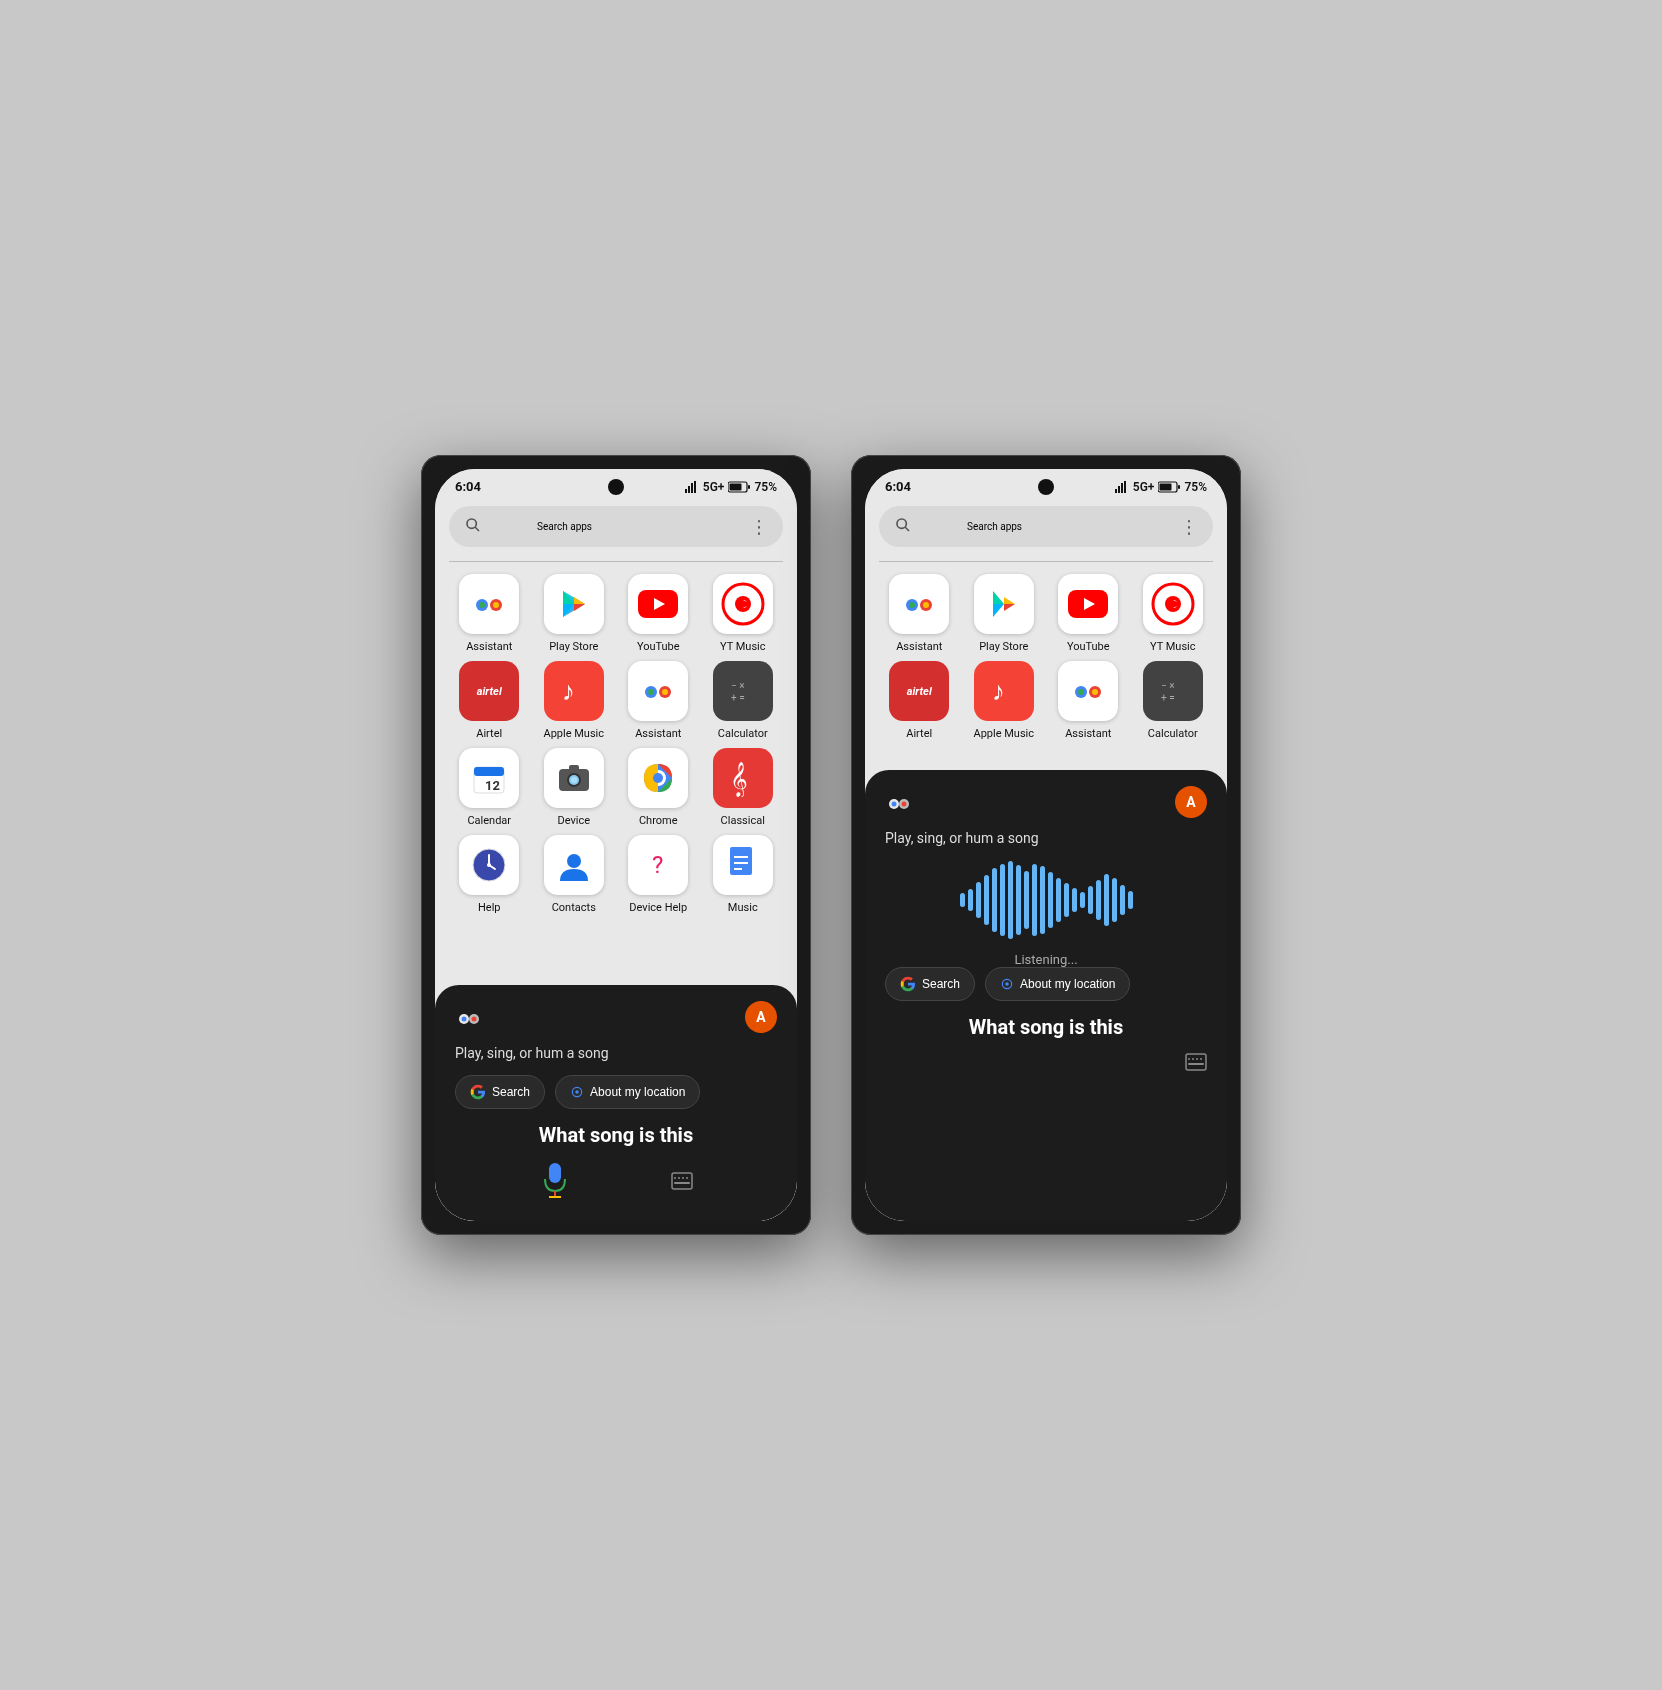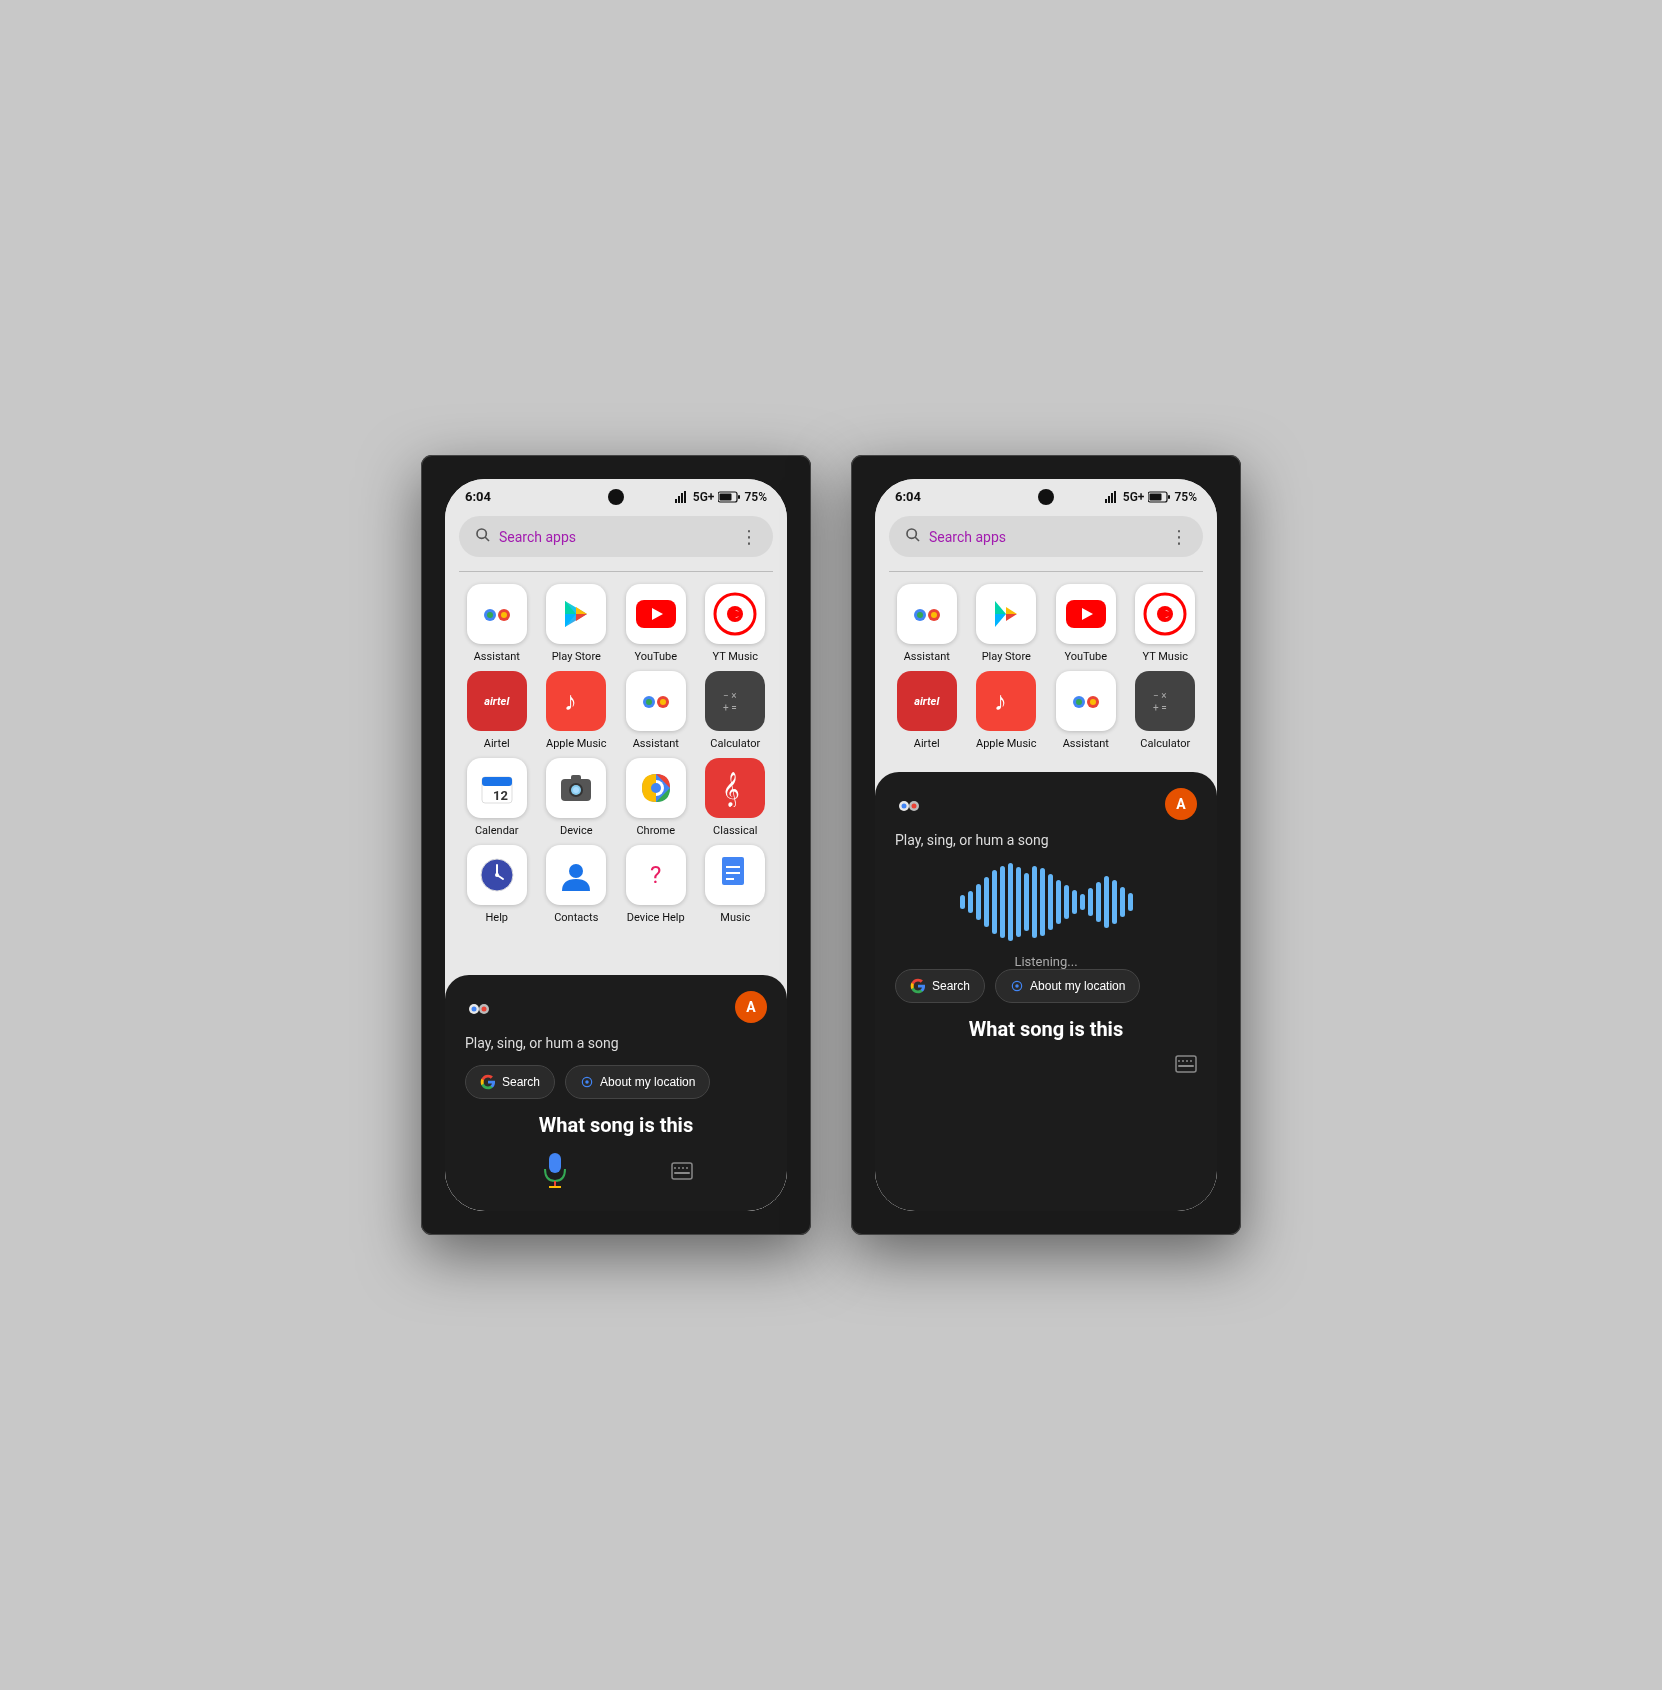--- a/index.html
+++ b/index.html
@@ -17,22 +17,22 @@
     .phone-wrapper {
       display: flex;
       gap: 40px;
       align-items: flex-start;
     }
 
     .phone {
       width: 390px;
       height: 780px;
       background: #1a1a1a;
-      border-radius: 11px;
-      padding: 24px;
+      border-radius: 20px;
+      padding: 14px;
       box-shadow: 0 20px 60px rgba(0,0,0,0.5), inset 0 0 0 1px #444;
       position: relative;
       flex-shrink: 0;
     }
 
     .phone-inner {
       width: 100%;
       height: 100%;
       background: #e8e8e8;
       border-radius: 40px;
@@ -103,23 +103,24 @@
       gap: 8px;
       margin-bottom: 14px;
     }
 
     .search-bar-icon {
       font-size: 16px;
       color: #555;
     }
 
     .search-bar-text {
-      font-size: 14px;
-      color: #a21caf;
+      font-size: 10px;
+      color: #000000;
       flex: 1;
+      margin-left: 48px;
     }
 
     .search-bar-dots {
       font-size: 18px;
       color: #555;
       letter-spacing: -1px;
     }
 
     .divider {
       height: 1px;

